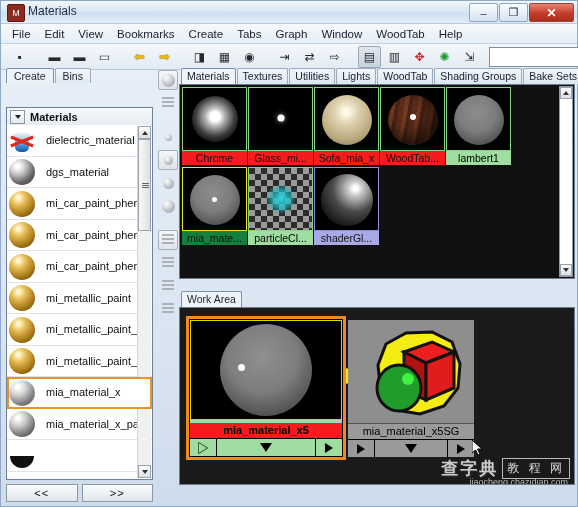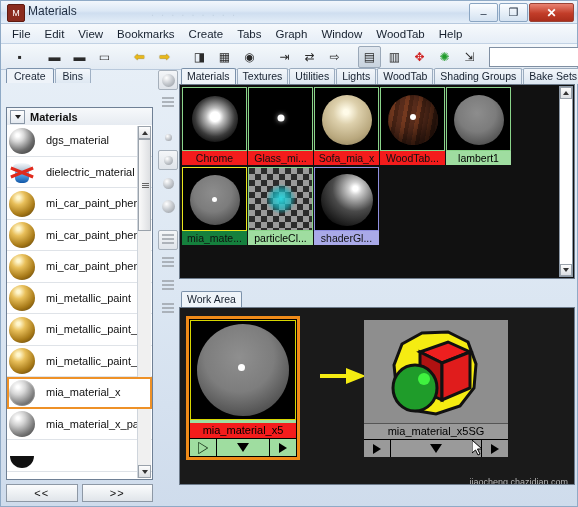--- a/index.html
+++ b/index.html
@@ -276,34 +276,34 @@
       <div class="listbox">
         <div class="lb-head">
           <div class="box">
               <i></i>
             </div>
           <div class="t">Materials</div>
         </div>
         <div class="lb-scroll" id="lblist">
             <div class="lrow">
               <div class="sw">
-                <div class="sph silver"></div>
-              </div>
-              <div class="nm">dgs_material</div>
-            </div>
-            <div class="lrow">
-              <div class="sw">
                 <div class="diel">
                   <div class="cup"></div>
                   <div class="top"></div>
                   <div class="x1"></div>
                   <div class="x2"></div>
                 </div>
               </div>
               <div class="nm">dielectric_material</div>
+            </div>
+            <div class="lrow">
+              <div class="sw">
+                <div class="sph silver"></div>
+              </div>
+              <div class="nm">dgs_material</div>
             </div>
             <div class="lrow">
               <div class="sw">
                 <div class="sph gold"></div>
               </div>
               <div class="nm">mi_car_paint_phen</div>
             </div>
             <div class="lrow">
               <div class="sw">
                 <div class="sph gold"></div>
@@ -492,21 +492,21 @@
         </div>
 
       <div class="warea">
 
         <svg width="64" height="20" style="position:absolute;left:140px;top:58px;">
           <line x1="0" y1="10" x2="40" y2="10" stroke="#f5ec12" stroke-width="4"></line>
           <polygon points="26,2 46,10 26,18" fill="#f5ec12"></polygon>
           <line x1="46" y1="10" x2="64" y2="10" stroke="#f5ec12" stroke-width="2"></line>
         </svg>
 
-        <div class="node" style="left:6px;top:8px;width:114px;">
+        <div class="node" style="left:6px;top:8px;width:160px;font-weight:bold;">
           <div style="border:3px solid #f08a18;padding:1px;background:#000;">
             <div class="preview" style="height:100px;background:#000;position:relative;">
               <div style="position:absolute;left:50%;top:50%;transform:translate(-50%,-50%);width:92px;height:92px;border-radius:50%;background:radial-gradient(circle at 46% 36%,#8f8f8f 0%,#7d7d7d 45%,#4f4f4f 78%,#2a2a2a 100%);"></div>
               <div style="position:absolute;left:48px;top:44px;width:7px;height:7px;border-radius:50%;background:#fff;"></div>
               <div style="position:absolute;inset:0;border:1px solid #d6d600;box-sizing:border-box;"></div>
             </div>
             <div style="height:3px;background:#9fdda0;"></div>
             <div class="title" style="background:#f41c1c;">mia_material_x5</div>
             <div class="footer" style="background:#9fdda0;">
               <div class="cell" style="width:26px;">
@@ -518,21 +518,21 @@
               <div class="cell" style="flex:1;">
                   <div class="tri-d"></div>
                 </div>
               <div class="cell" style="width:26px;">
                   <div class="tri-r"></div>
                 </div>
             </div>
           </div>
         </div>
 
-        <div class="node" style="left:184px;top:12px;width:144px;">
+        <div class="node" style="left:168px;top:12px;width:126px;">
           <div style="background:#8e8e8e;">
             <div class="preview" style="height:103px;position:relative;background:#8e8e8e;">
               <div class="sgart">
 
                 <svg width="134" height="103" style="position:absolute;left:0;top:0;">
                   <polygon points="30,45 38,24 58,13 84,12 104,22 112,44 110,68 96,86 72,94 48,90 33,74" fill="#f5ec12" stroke="#111" stroke-width="3"></polygon>
 
                   <polygon points="56,32 84,22 106,32 78,43" fill="#ee1f1f" stroke="#111" stroke-width="3"></polygon>
                   <polygon points="56,32 78,43 78,80 56,70" fill="#b01212" stroke="#111" stroke-width="3"></polygon>
                   <polygon points="78,43 106,32 106,68 78,80" fill="#e01c1c" stroke="#111" stroke-width="3"></polygon>
@@ -554,17 +554,21 @@
                   <div class="tri-r"></div>
                 </div>
             </div>
           </div>
         </div>
 
         <svg width="12" height="16" style="position:absolute;left:292px;bottom:28px;">
           <polygon points="0,0 0,13 3.5,10 6,15 8,14 5.5,9 10,9" fill="#fff" stroke="#000" stroke-width="1"></polygon>
         </svg>
 
+        <div class="wm">
+          <div class="a">查字典</div>
+          <div class="b">教 程 网</div>
+        </div>
         <div class="wmurl">jiaocheng.chazidian.com</div>
       </div>
     </div>
   </div>
 </div>
 
 </body></html>

